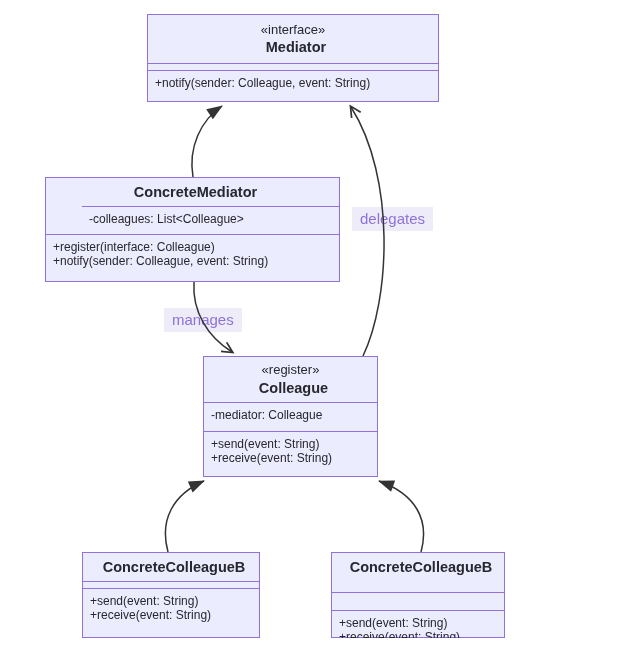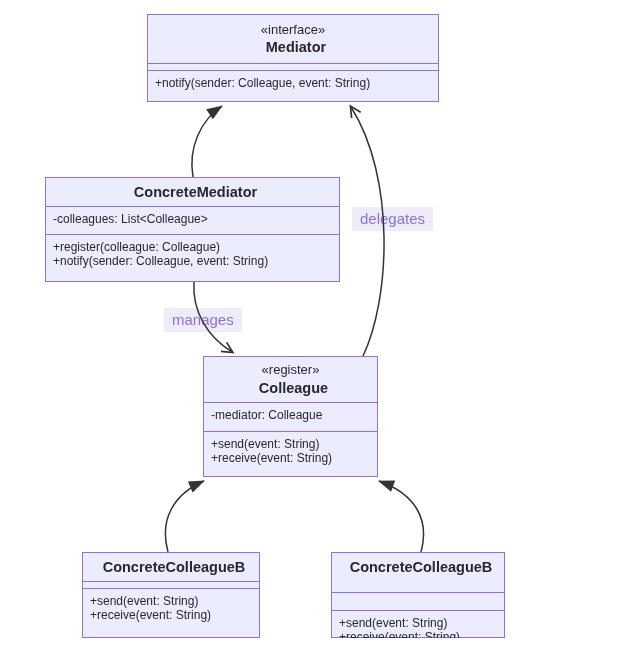--- a/index.html
+++ b/index.html
@@ -99,25 +99,25 @@
     <div class="uml-compartment empty"></div>
     <div class="uml-compartment">
       <div class="member-line">+notify(sender: Colleague, event: String)</div>
     </div>
   </div>
 
   <div class="uml-class" style="left:45px; top:177px; width:295px; height:105px;">
     <div class="uml-header" style="height:28px;align-items:center;">
       <div class="uml-classname">ConcreteMediator</div>
     </div>
-    <div class="uml-compartment" style="height:28px;">
+    <div class="uml-compartment" style="height:28px;margin-left:36px;">
       <div class="member-line">-colleagues: List&lt;Colleague&gt;</div>
     </div>
     <div class="uml-compartment">
-      <div class="member-line">+register(colleague: Colleague)</div>
+      <div class="member-line">+register(interface: Colleague)</div>
       <div class="member-line">+notify(sender: Colleague, event: String)</div>
     </div>
   </div>
 
   <div class="uml-class" style="left:203px; top:356px; width:175px; height:121px;">
     <div class="uml-header" style="height:45px;">
       <div class="uml-stereotype">«register»</div>
       <div class="uml-classname">Colleague</div>
     </div>
     <div class="uml-compartment" style="height:29px;">

